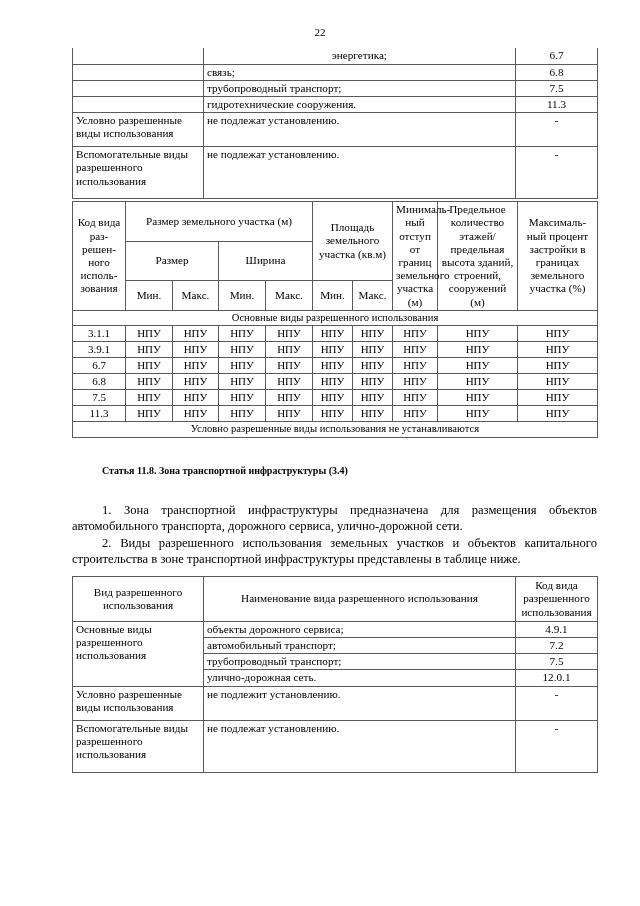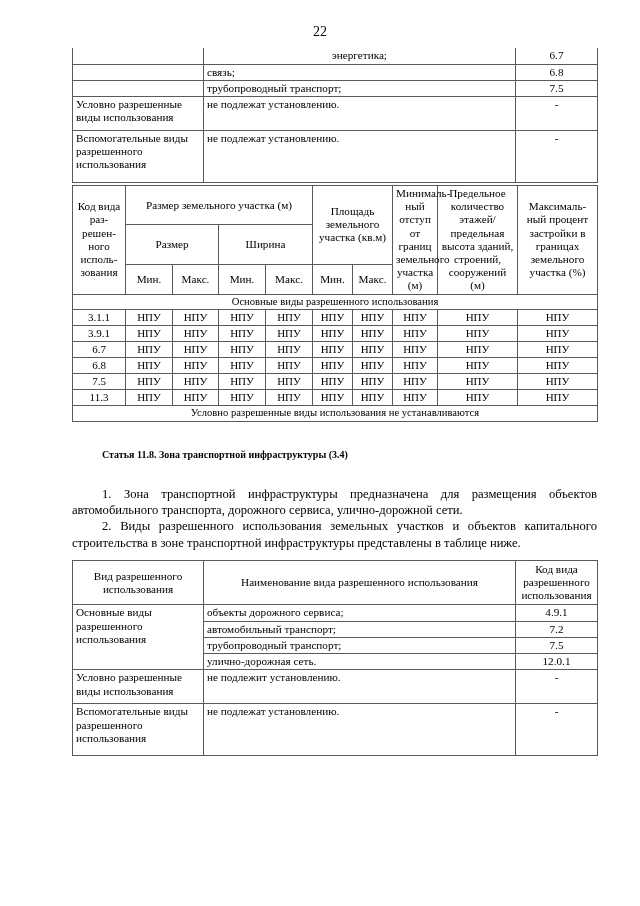--- a/index.html
+++ b/index.html
@@ -17,21 +17,21 @@
     overflow: hidden;
   }
   .page {
     width: 640px;
     height: 906px;
     padding: 0;
     position: relative;
   }
   .page-number {
     text-align: center;
-    font-size: 14px;
+    font-size: 11px;
     margin-top: 24px;
     margin-bottom: 0;
     height: 16px;
     line-height: 16px;
   }
   .content {
     margin: 0 43px 0 72px;
   }
 
   table.doc {
@@ -121,20 +121,25 @@
         </tr>
         <tr>
           <td class="l"></td>
           <td class="l">связь;</td>
           <td class="c">6.8</td>
         </tr>
         <tr>
           <td class="l"></td>
           <td class="l">трубопроводный транспорт;</td>
           <td class="c">7.5</td>
+        </tr>
+        <tr>
+          <td class="l"></td>
+          <td class="l">гидротехнические сооружения.</td>
+          <td class="c">11.3</td>
         </tr>
         <tr>
           <td class="l cell-tall2">Условно разрешенные виды использования</td>
           <td class="l cell-tall2">не подлежат установлению.</td>
           <td class="c cell-tall2">-</td>
         </tr>
         <tr>
           <td class="l cell-tall3">Вспомогательные виды разрешенного использования</td>
           <td class="l cell-tall3">не подлежат установлению.</td>
           <td class="c cell-tall3">-</td>

